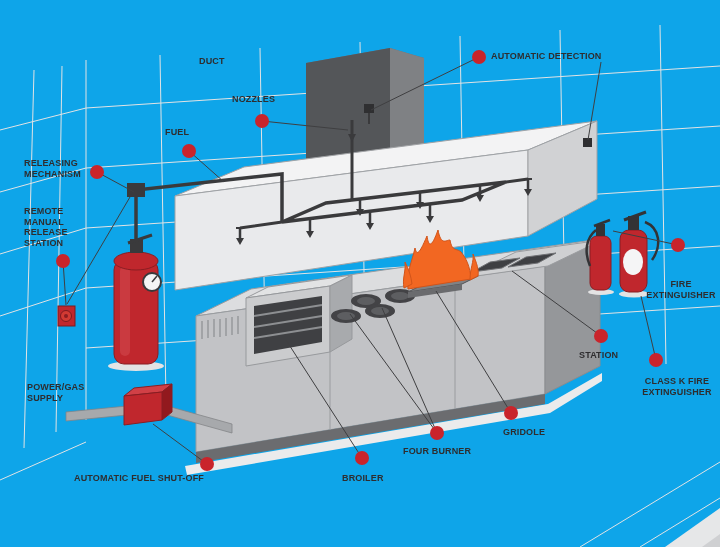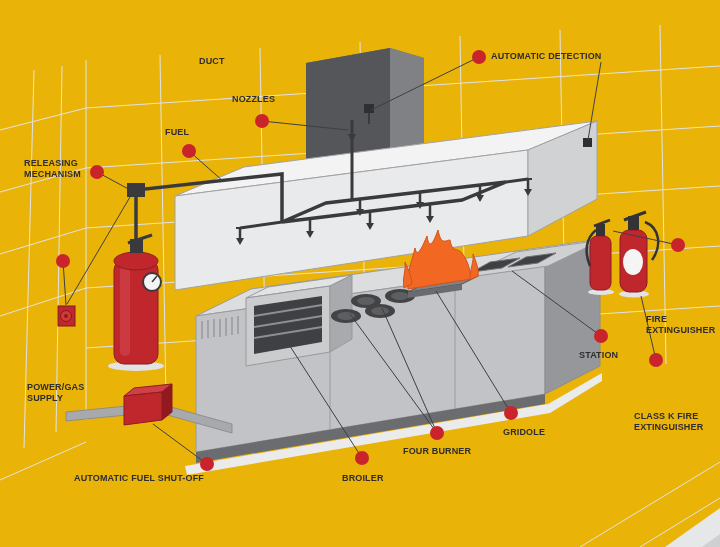--- a/index.html
+++ b/index.html
@@ -1,28 +1,28 @@
 <!DOCTYPE html>
 <html style="--callout-red: #c9242b; --tank-red: #c0272d; --flame-orange: #f26722; --pipe-dark: #3a3a3c; --label-text: #2e2d2f;"><head>
 <meta charset="utf-8">
 <style>
   html,body{margin:0;padding:0;background:#fff;}
   .stage{
-    position:relative;width:720px;height:547px;background:#eab308;
+    position:relative;width:720px;height:547px;background:#0ea5e9;
     overflow:hidden;font-family:"Liberation Sans",sans-serif;
   }
   .stage svg{position:absolute;left:0;top:0;}
   .label{
     position:absolute;
     font:700 9px/10.5px "Liberation Sans",sans-serif;
     color:var(--label-text,#2e2d2f);
     letter-spacing:.15px;
     white-space:pre-line;
   }
-  .label.center{text-align:left;margin-top:35px;}
+  .label.center{text-align:center;}
   
   .gridline{stroke:#e2e3e4;stroke-width:1;fill:none;}
   .pipe{stroke:var(--pipe-dark,#3a3a3c);fill:none;}
   .pipefill{fill:var(--pipe-dark,#3a3a3c);stroke:none;}
   .callout{stroke:#3f3f41;stroke-width:1;fill:none;}
   .dot{fill:var(--callout-red,#c9242b);stroke:none;}
   .red{fill:var(--tank-red,#c0272d);stroke:#8a1d22;stroke-width:1;}
   .flame{fill:var(--flame-orange,#f26722);stroke:#d1541a;stroke-width:1;}
 </style>
 </head>
@@ -193,20 +193,24 @@
     <circle class="dot" cx="678" cy="245" r="7"></circle>
   </g>
 </svg>
 
   <div class="label" style="left:199px;top:56px">DUCT</div>
   <div class="label" style="left:491px;top:51px">AUTOMATIC DETECTION</div>
   <div class="label" style="left:232px;top:94px">NOZZLES</div>
   <div class="label" style="left:165px;top:127px">FUEL</div>
   <div class="label" style="left:24px;top:158px">RELEASING
 MECHANISM</div>
+  <div class="label" style="left:24px;top:206px">REMOTE
+MANUAL
+RELEASE
+STATION</div>
   <div class="label" style="left:27px;top:382px">POWER/GAS
 SUPPLY</div>
   <div class="label" style="left:74px;top:473px">AUTOMATIC FUEL SHUT-OFF</div>
   <div class="label" style="left:342px;top:473px">BROILER</div>
   <div class="label" style="left:403px;top:446px">FOUR BURNER</div>
   <div class="label" style="left:503px;top:427px">GRIDOLE</div>
   <div class="label" style="left:579px;top:350px">STATION</div>
   <div class="label center" style="left:634px;top:376px;width:86px">CLASS K FIRE
 EXTINGUISHER</div>
   <div class="label center" style="left:646px;top:279px;width:70px">FIRE

